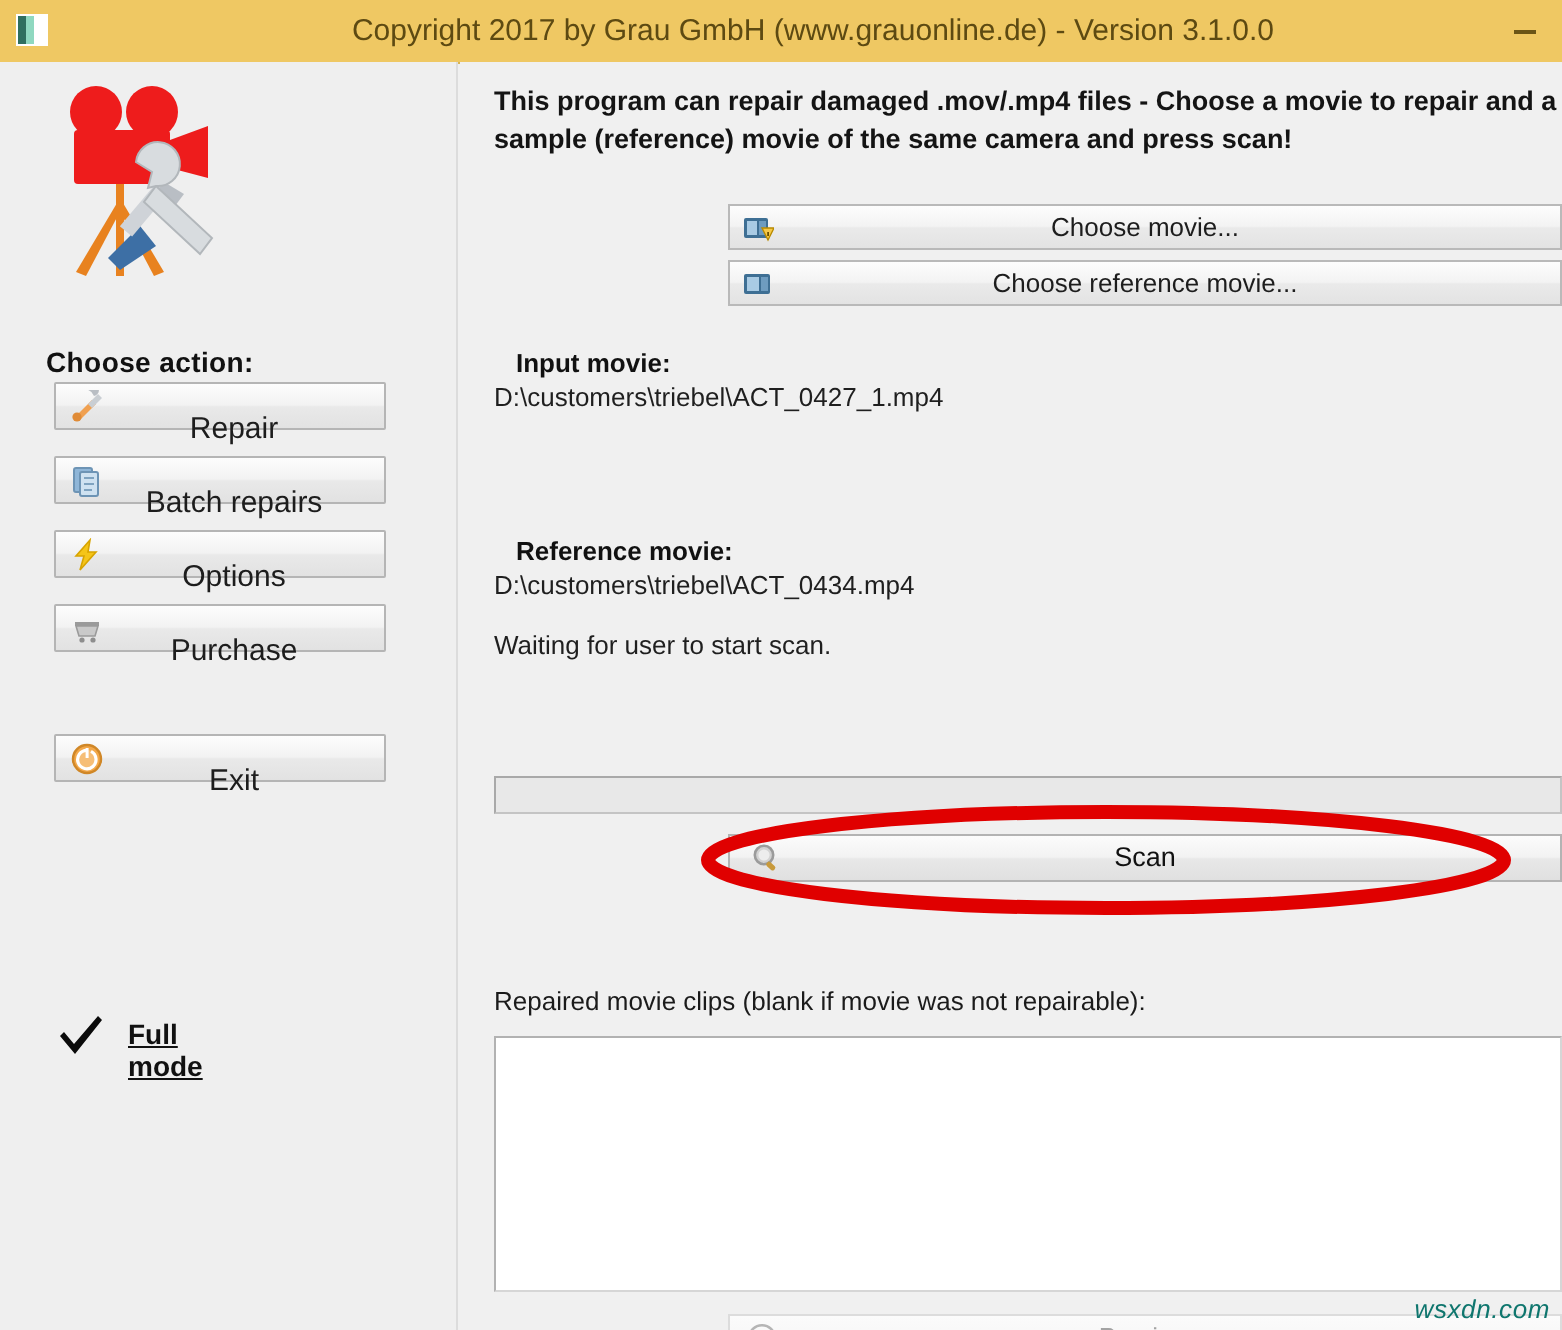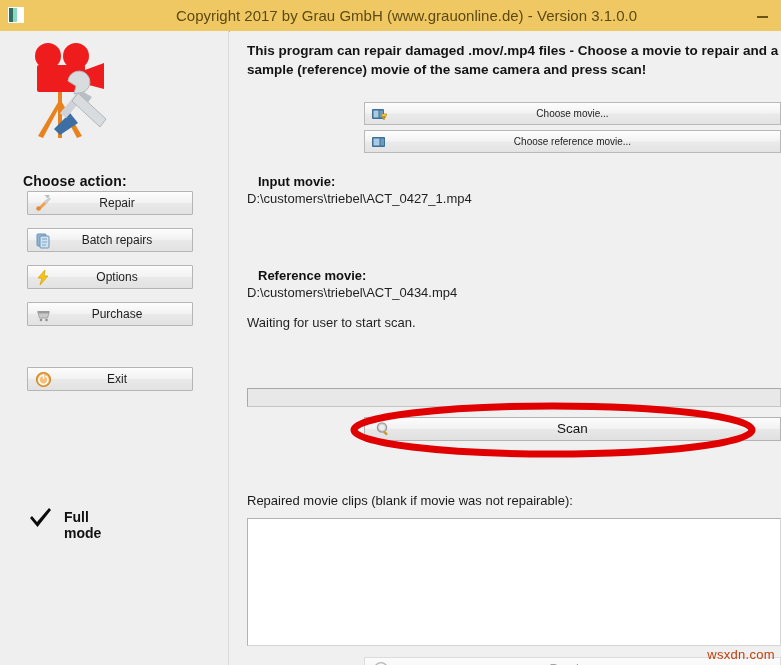--- a/index.html
+++ b/index.html
@@ -105,25 +105,25 @@
     width: 166px;
     height: 24px;
     background: linear-gradient(to bottom, #fdfdfd 0%, #f2f2f2 48%, #e9e9e9 52%, #e2e2e2 100%);
     border: 1px solid #b5b5b5;
     box-sizing: border-box;
     border-radius: 1px;
     cursor: default;
   }
   .sbtn-label {
     position: absolute;
-    left: 0; top: 0;
+    left: 0; top: 12px;
     width: 100%; height: 100%;
     line-height: 22px;
     text-align: center;
-    font-size: 12px;
+    font-size: 15px;
     color: #1d1d1d;
     padding-left: 14px;
     box-sizing: border-box;
   }
   .sbtn-icon {
     position: absolute;
     left: 7px; top: 3px;
     width: 17px; height: 17px;
   }
 
@@ -136,20 +136,21 @@
     position: absolute;
     left: 0; top: 0;
     width: 26px; height: 24px;
   }
   .checkrow-label {
     position: absolute;
     left: 36px; top: 3px;
     font-size: 14px;
     font-weight: bold;
     color: #111;
+    text-decoration: underline;
   }
 
   
   .main {
     position: absolute;
     left: 230px; top: 31px;
     width: 551px;
     height: 634px;
     background: #f0f0f0;
     overflow: hidden;
@@ -173,21 +174,21 @@
     border: 1px solid #b9b9b9;
     box-sizing: border-box;
     cursor: default;
   }
   .topbtn-label {
     position: absolute;
     left: 0; top: 0;
     width: 100%; height: 100%;
     line-height: 21px;
     text-align: center;
-    font-size: 10px;
+    font-size: 13px;
     color: #1d1d1d;
   }
   .topbtn-icon {
     position: absolute;
     left: 6px; top: 3px;
     width: 16px; height: 16px;
   }
 
   .field {
     position: absolute;
@@ -293,23 +294,24 @@
   .bottombtn-icon {
     position: absolute;
     left: 8px; top: 3px;
     width: 16px; height: 16px;
   }
 
   .watermark {
     position: absolute;
     right: 6px; bottom: 3px;
     font-size: 13px;
-    color: #c2410c;
+    color: #0f766e;
     letter-spacing: 0.3px;
     z-index: 40;
+    font-style: italic;
   }
 </style>
 </head>
 <body>
 
 <div id="app">
 
   <div class="titlebar">
     <div class="titlebar-icon">
       <i class="ti-a"></i>

